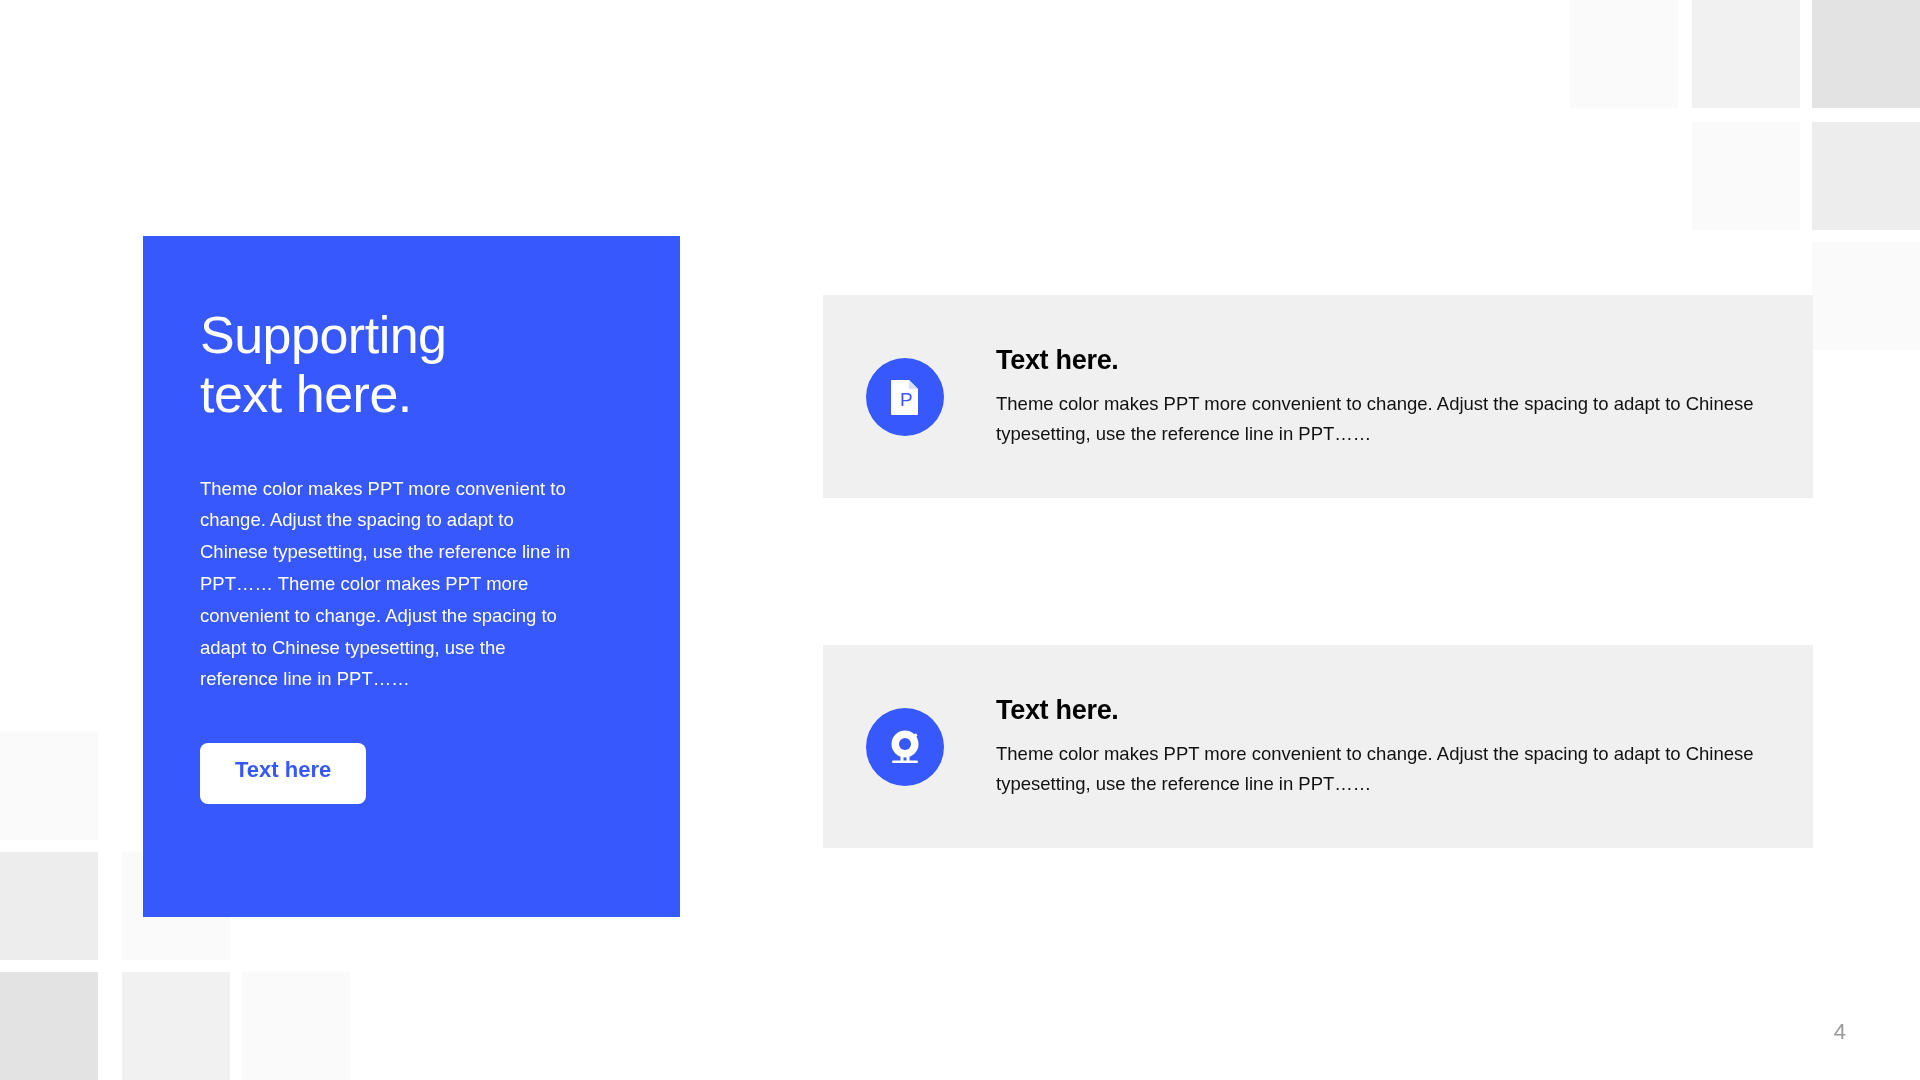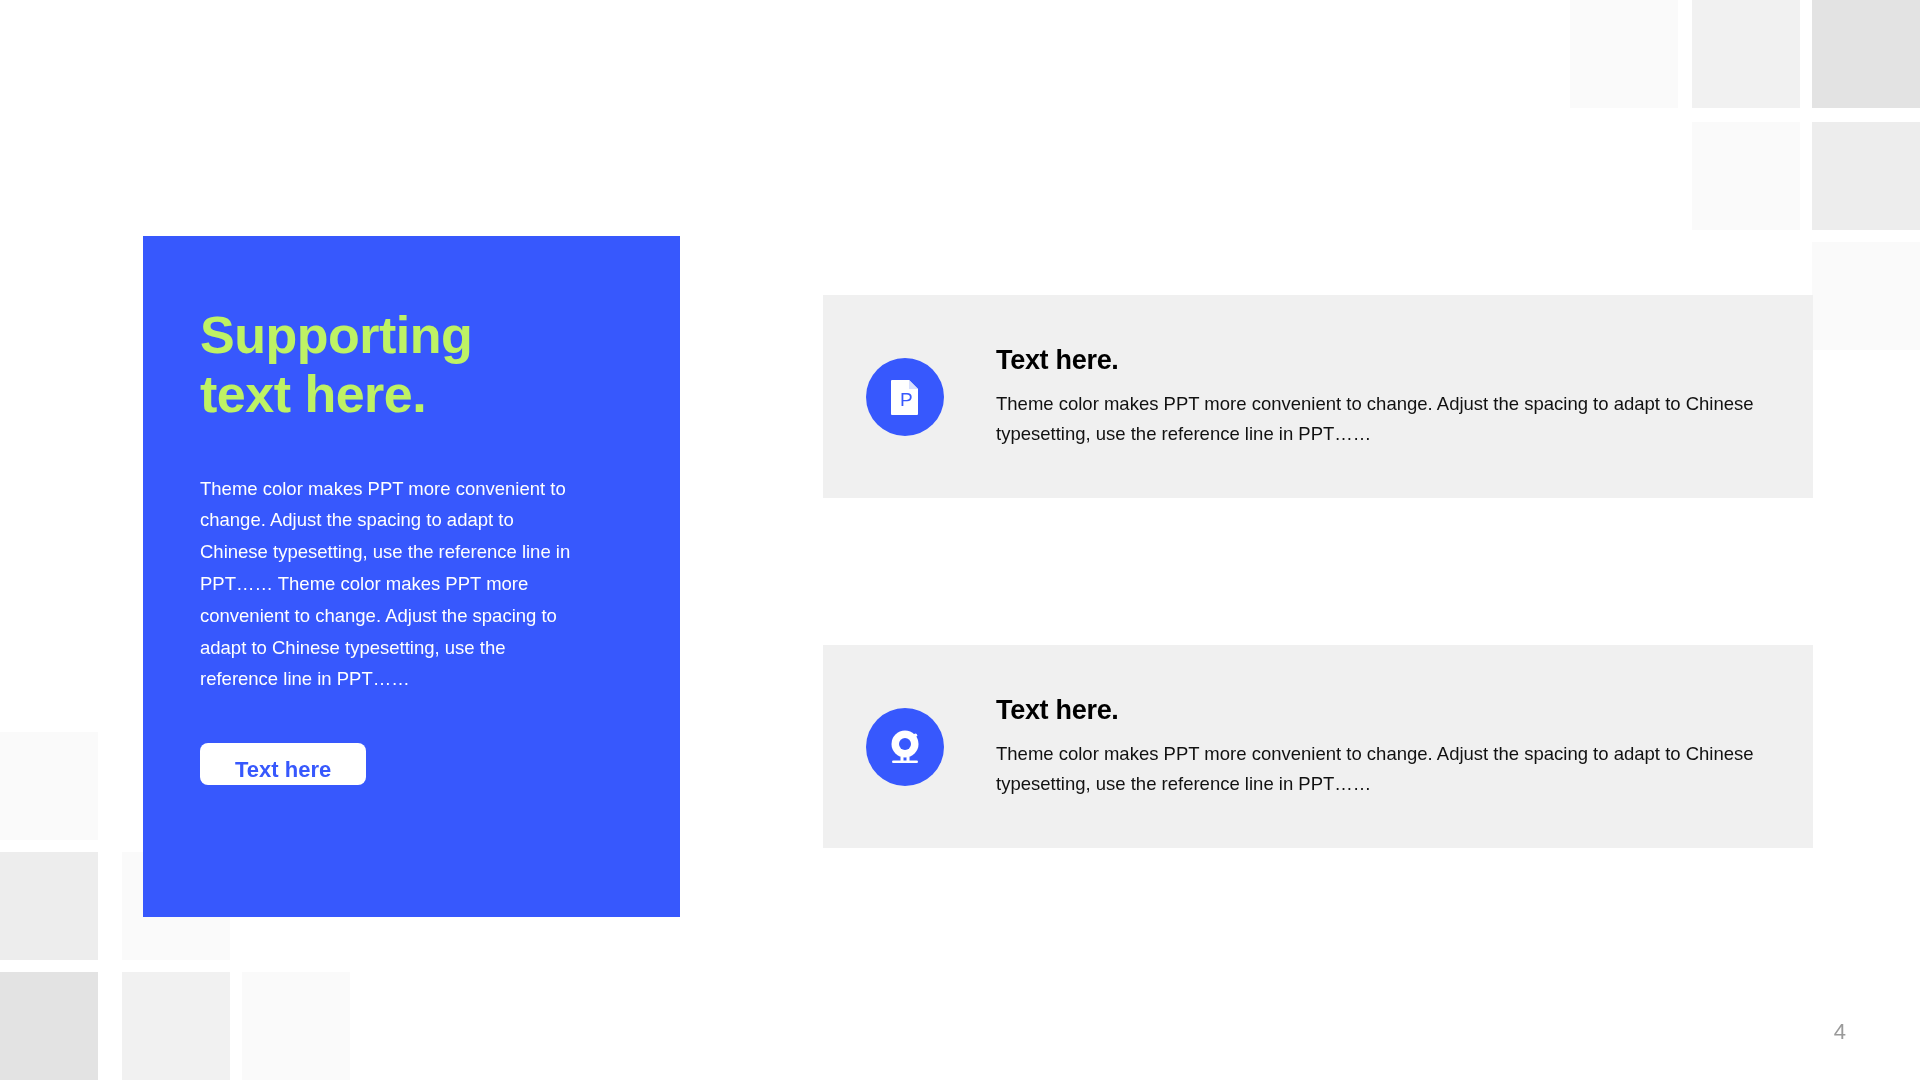--- a/index.html
+++ b/index.html
@@ -45,45 +45,45 @@
     box-sizing: border-box;
     padding: 0;
   }
   .blue-panel-inner {
     position: absolute;
     left: 57px;
     top: 70px;
     width: 400px;
   }
   .panel-title {
-    color: #bef264;
+    color: #ffffff;
     font-size: 52px;
     line-height: 1.13;
-    font-weight: bold;
+    font-weight: normal;
     letter-spacing: -0.5px;
     margin: 0;
     white-space: pre-line;
   }
   .panel-body {
     color: #ffffff;
     font-size: 18.5px;
     line-height: 1.72;
     margin: 49px 0 0 0;
     width: 385px;
   }
   .panel-button {
     display: inline-block;
     margin-top: 48px;
     background: #ffffff;
     color: #3758fd;
     font-size: 22px;
     font-weight: bold;
     border: none;
     border-radius: 8px;
-    padding: 16px 35px 4px 35px;
+    padding: 16px 35px 23px 35px;
     cursor: pointer;
     font-family: "Liberation Sans", sans-serif;
     line-height: 1;
   }
 
   
   .card {
     position: absolute;
     left: 823px;
     width: 990px;

